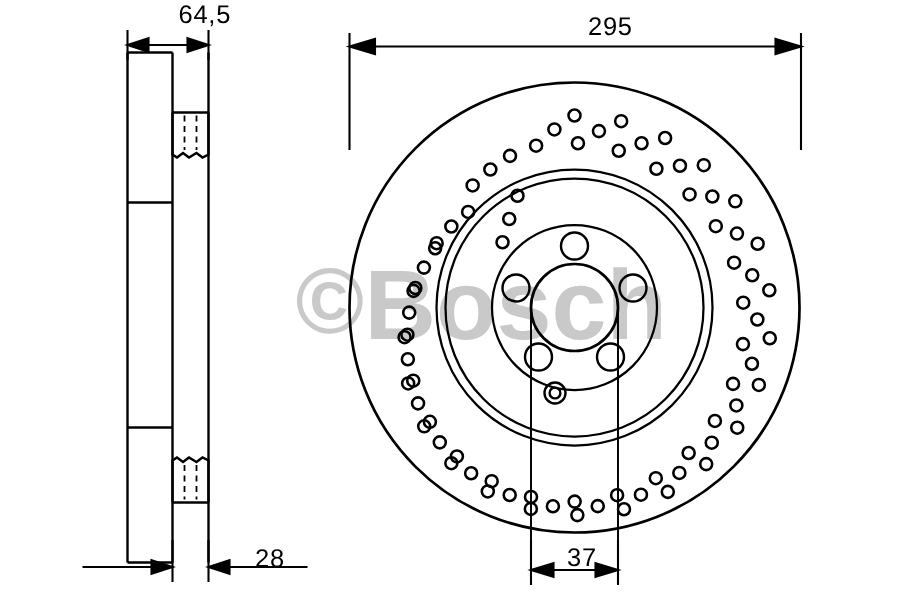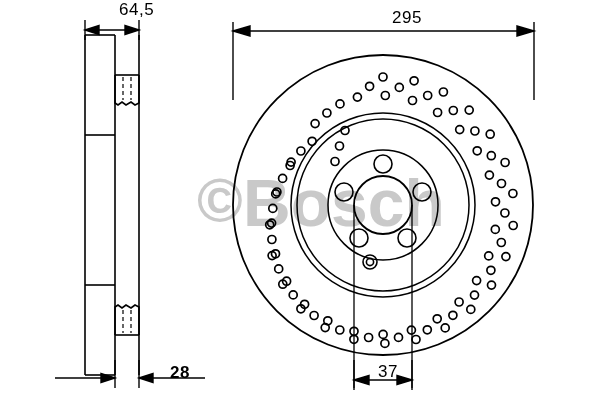--- a/index.html
+++ b/index.html
@@ -25,21 +25,21 @@
   .dim-label {
     position: absolute;
     font-family: "Liberation Sans", sans-serif;
     font-size: 17px;
     color: #000000;
     letter-spacing: 0.5px;
     white-space: nowrap;
   }
   #dim-295-label { left: 370px; top: 8px; margin-left: 22px; }
   #dim-645-label { left: 88px; top: 0; margin-left: 31px; }
-  #dim-28-label  { left: 170px; top: 363px; font-weight: bold; }
+  #dim-28-label  { left: 170px; top: 363px; }
   #dim-67-label  { left: 378px; top: 362px; }
 </style>
 </head>
 <body>
 
 <div id="sheet">
 
   <svg id="drawing" viewBox="0 0 600 400">
 
     <g>

